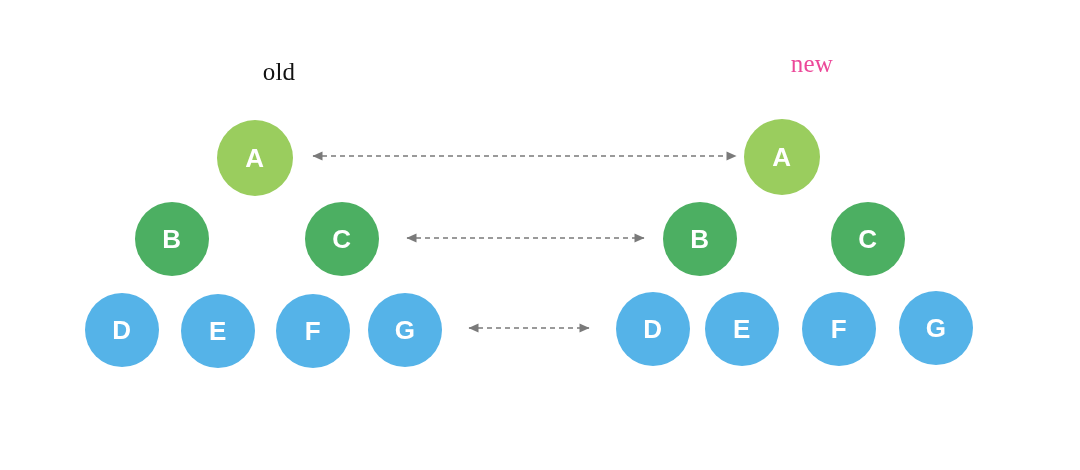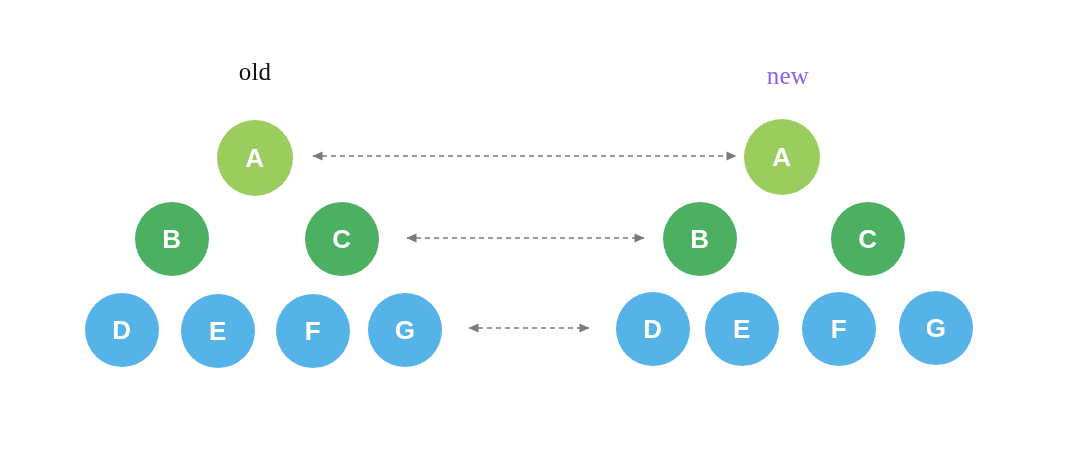--- a/index.html
+++ b/index.html
@@ -18,20 +18,21 @@
   .tree-label {
     position: absolute;
     font-family: "Liberation Serif", serif;
     font-size: 25px;
     font-weight: 400;
     color: #111111;
     text-align: center;
     transform: translate(-50%, -50%);
     white-space: nowrap;
     letter-spacing: 0.2px;
+    margin-left: 24px;
   }
   .node {
     position: absolute;
     border-radius: 50%;
     transform: translate(-50%, -50%);
     display: flex;
     align-items: center;
     justify-content: center;
     box-sizing: border-box;
   }
@@ -49,21 +50,21 @@
     overflow: visible;
     pointer-events: none;
   }
 </style>
 </head>
 <body>
 
 <div id="canvas">
 
   <div class="tree-label" id="caption-old" style="left: 255px; top: 72px; color: rgb(17, 17, 17);">old</div>
-  <div class="tree-label" id="caption-new" style="left: 788px; top: 76px; color: #8b5cf6;">new</div>
+  <div class="tree-label" id="caption-new" style="left: 788px; top: 64px; color: #ec4899;">new</div>
 
   <div id="arrows-layer">
       <svg class="arrow-svg" width="451" height="24" style="left: 299px; top: 144px;">
         <defs>
           <marker id="arrow-level-0-start" viewBox="0 0 10 10" refX="1.5" refY="5" markerWidth="7" markerHeight="7" orient="auto">
             <path d="M10,1 L1,5 L10,9 z" fill="#7a7a7a"></path>
           </marker>
           <marker id="arrow-level-0-end" viewBox="0 0 10 10" refX="8.5" refY="5" markerWidth="7" markerHeight="7" orient="auto">
             <path d="M0,1 L9,5 L0,9 z" fill="#7a7a7a"></path>
           </marker>

